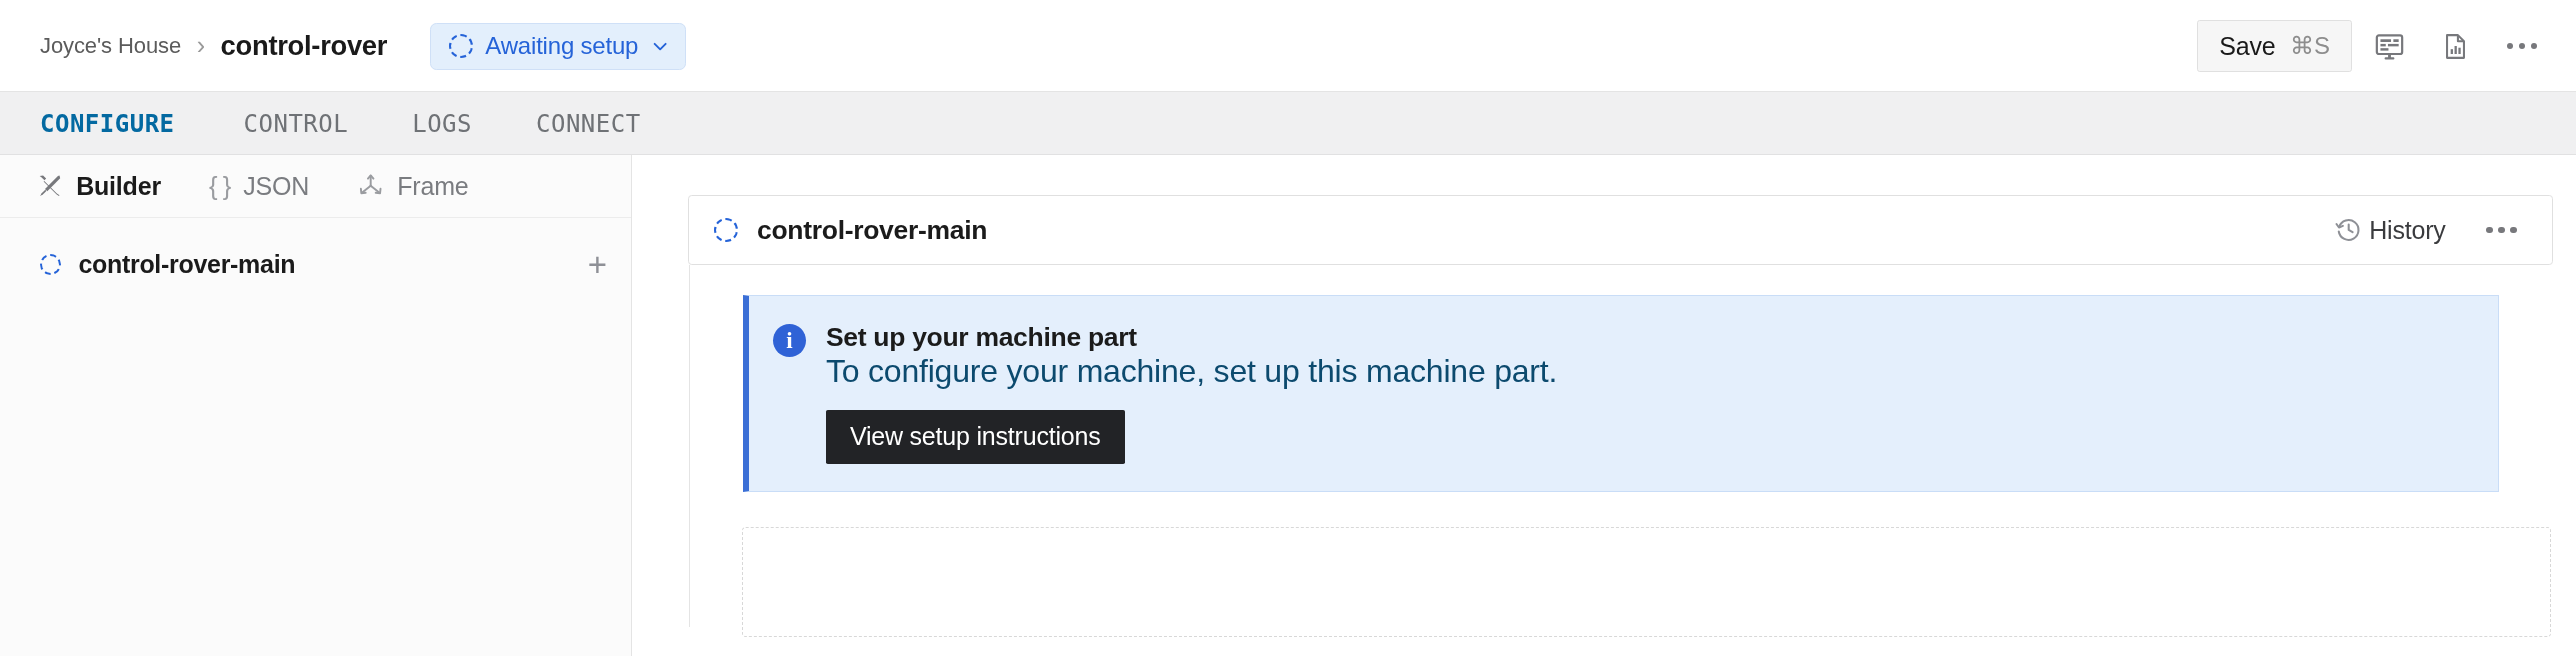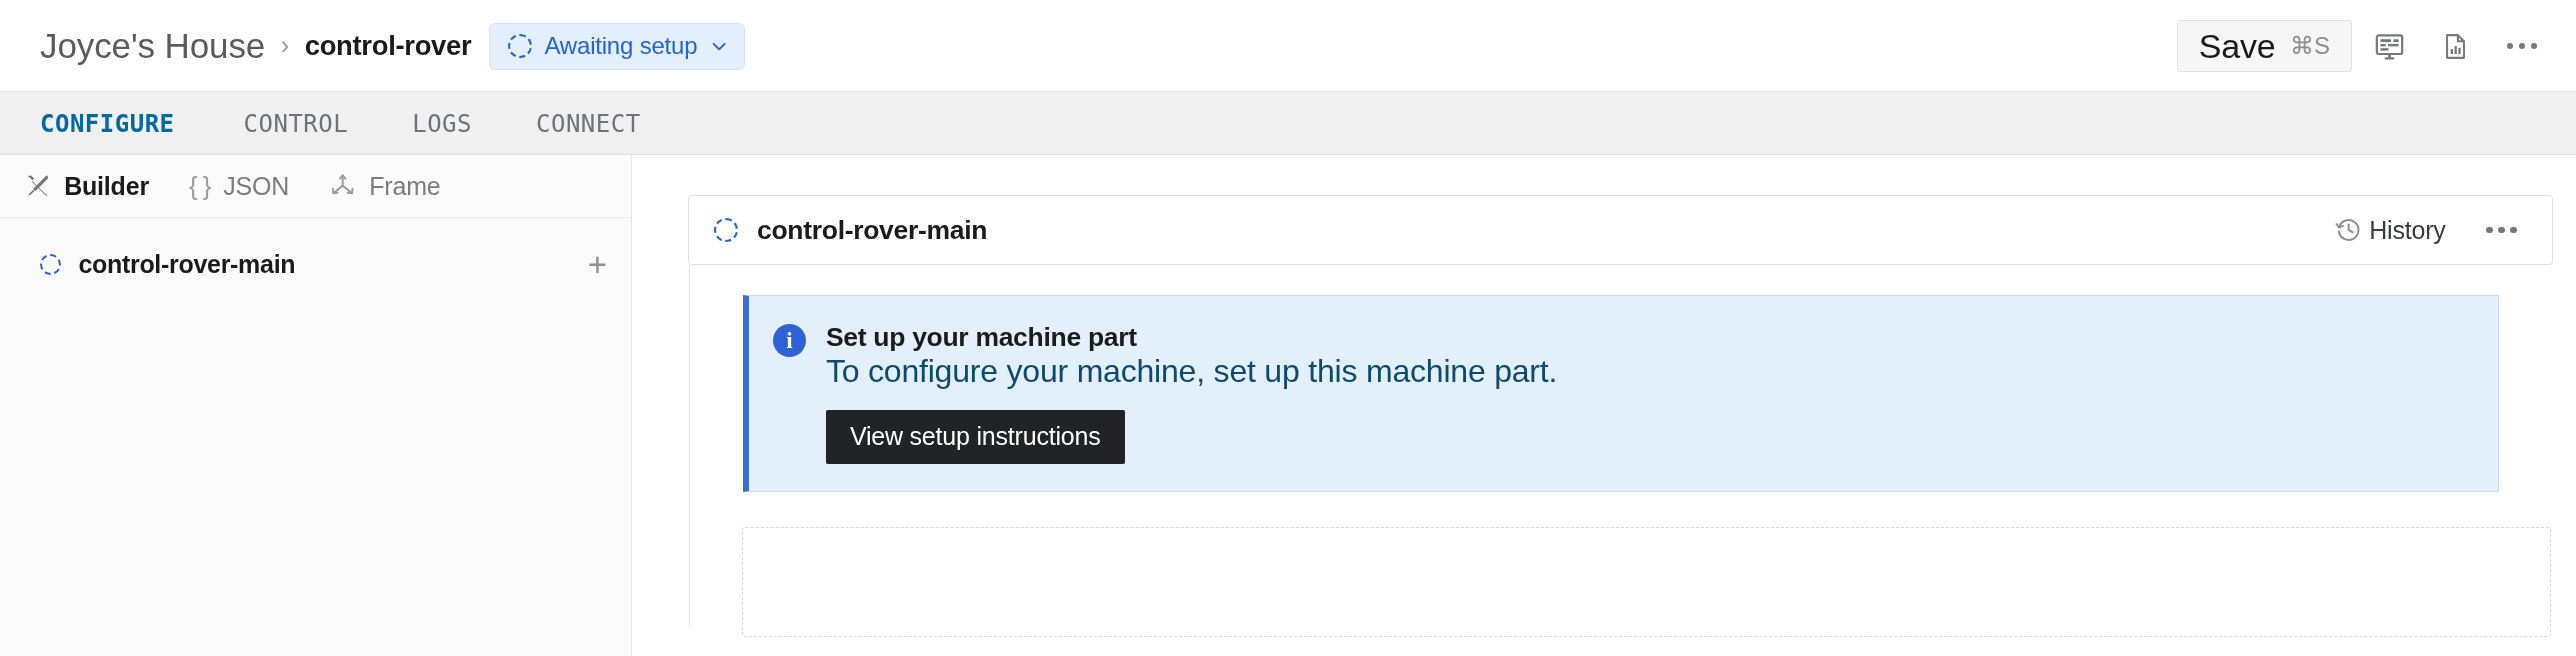--- a/index.html
+++ b/index.html
@@ -28,41 +28,41 @@
     height: 0.9px;
     background: #e4e4e4;
   }
   .breadcrumb {
     display: flex;
     align-items: center;
     gap: 15.6px;
     white-space: nowrap;
   }
   .crumb-org {
-    font-size: 35px;
+    font-size: 22px;
     color: #5b5b5b;
     letter-spacing: -0.1px;
   }
   .crumb-sep {
     font-size: 25px;
     color: #9a9a9a;
     line-height: 1;
     position: relative;
     top: -0.9px;
   }
   .crumb-current {
     font-size: 27.4px;
     font-weight: bold;
     color: #1a1a1a;
     letter-spacing: -0.3px;
   }
 
   
   .status-pill {
-    margin-left: 18px;
+    margin-left: 43px;
     height: 47px;
     display: flex;
     align-items: center;
     gap: 12.8px;
     padding: 0 15.6px 0 17.4px;
     background: #e3effc;
     border: 0.9px solid #cfe0f7;
     border-radius: 6.4px;
     cursor: pointer;
   }
@@ -95,21 +95,21 @@
     display: flex;
     align-items: center;
     gap: 14.6px;
     padding: 0 21px;
     background: #f6f6f6;
     border: 0.9px solid #e0e0e0;
     border-radius: 2.7px;
     cursor: pointer;
   }
   .save-btn .txt {
-    font-size: 34px;
+    font-size: 25px;
     color: #1a1a1a;
     letter-spacing: -0.2px;
   }
   .save-btn .kbd {
     font-size: 24px;
     color: #8d8d8d;
   }
   .icon-btn {
     width: 57px; height: 57px;
     display: flex;
@@ -178,22 +178,22 @@
     width: 632px;
     flex: none;
     background: #fbfbfb;
     border-right: 0.9px solid #e4e4e4;
     position: relative;
   }
   .sidebar-toolbar {
     height: 63px;
     display: flex;
     align-items: center;
-    padding-left: 24px;
-    gap: 0;
+    padding-left: 36px;
+    gap: 8px;
     border-bottom: 0.9px solid #ececec;
     background: #fbfbfb;
   }
   .sb-tool {
     display: flex;
     align-items: center;
     gap: 12.8px;
     cursor: pointer;
     padding-right: 40px;
   }

